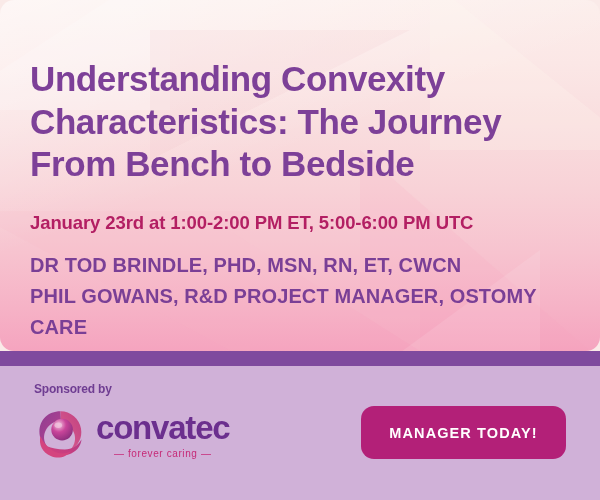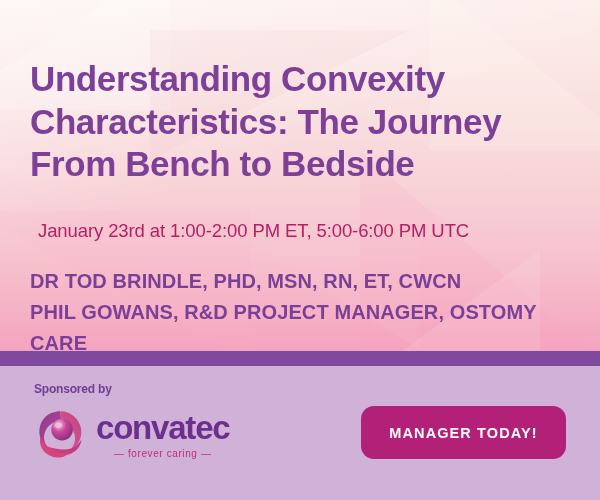--- a/index.html
+++ b/index.html
@@ -30,20 +30,21 @@
     background:
       linear-gradient(160deg, rgba(255,255,255,0.55) 0%, rgba(255,255,255,0) 45%),
       linear-gradient(to bottom,
         #fceeeb 0%,
         #fbe7e6 18%,
         #f9ddde 36%,
         #f8d2d7 54%,
         #f7c3cf 72%,
         #f6b2c6 88%,
         #f5a4bf 100%);
+    border-radius: 14px;
   }
   
   .facet {
     position: absolute;
     opacity: 0.30;
     pointer-events: none;
   }
   .facet.f1 {
     left: -60px; top: -40px;
     border-left: 230px solid transparent;
@@ -91,25 +92,25 @@
     padding-top: 58px;
     color: #7d4098;
     font-size: 35px;
     font-weight: bold;
     line-height: 1.22;
     letter-spacing: -0.4px;
     max-width: 520px;
   }
 
   .datetime {
-    margin: 8px;
+    margin: 0;
     padding-top: 26px;
     color: #b31f63;
     font-size: 18.5px;
-    font-weight: normal;
+    font-weight: bold;
     letter-spacing: -0.1px;
   }
 
   .presenters {
     padding-top: 16px;
   }
   .presenter {
     margin: 0;
     color: #7a3f96;
     font-size: 20px;

